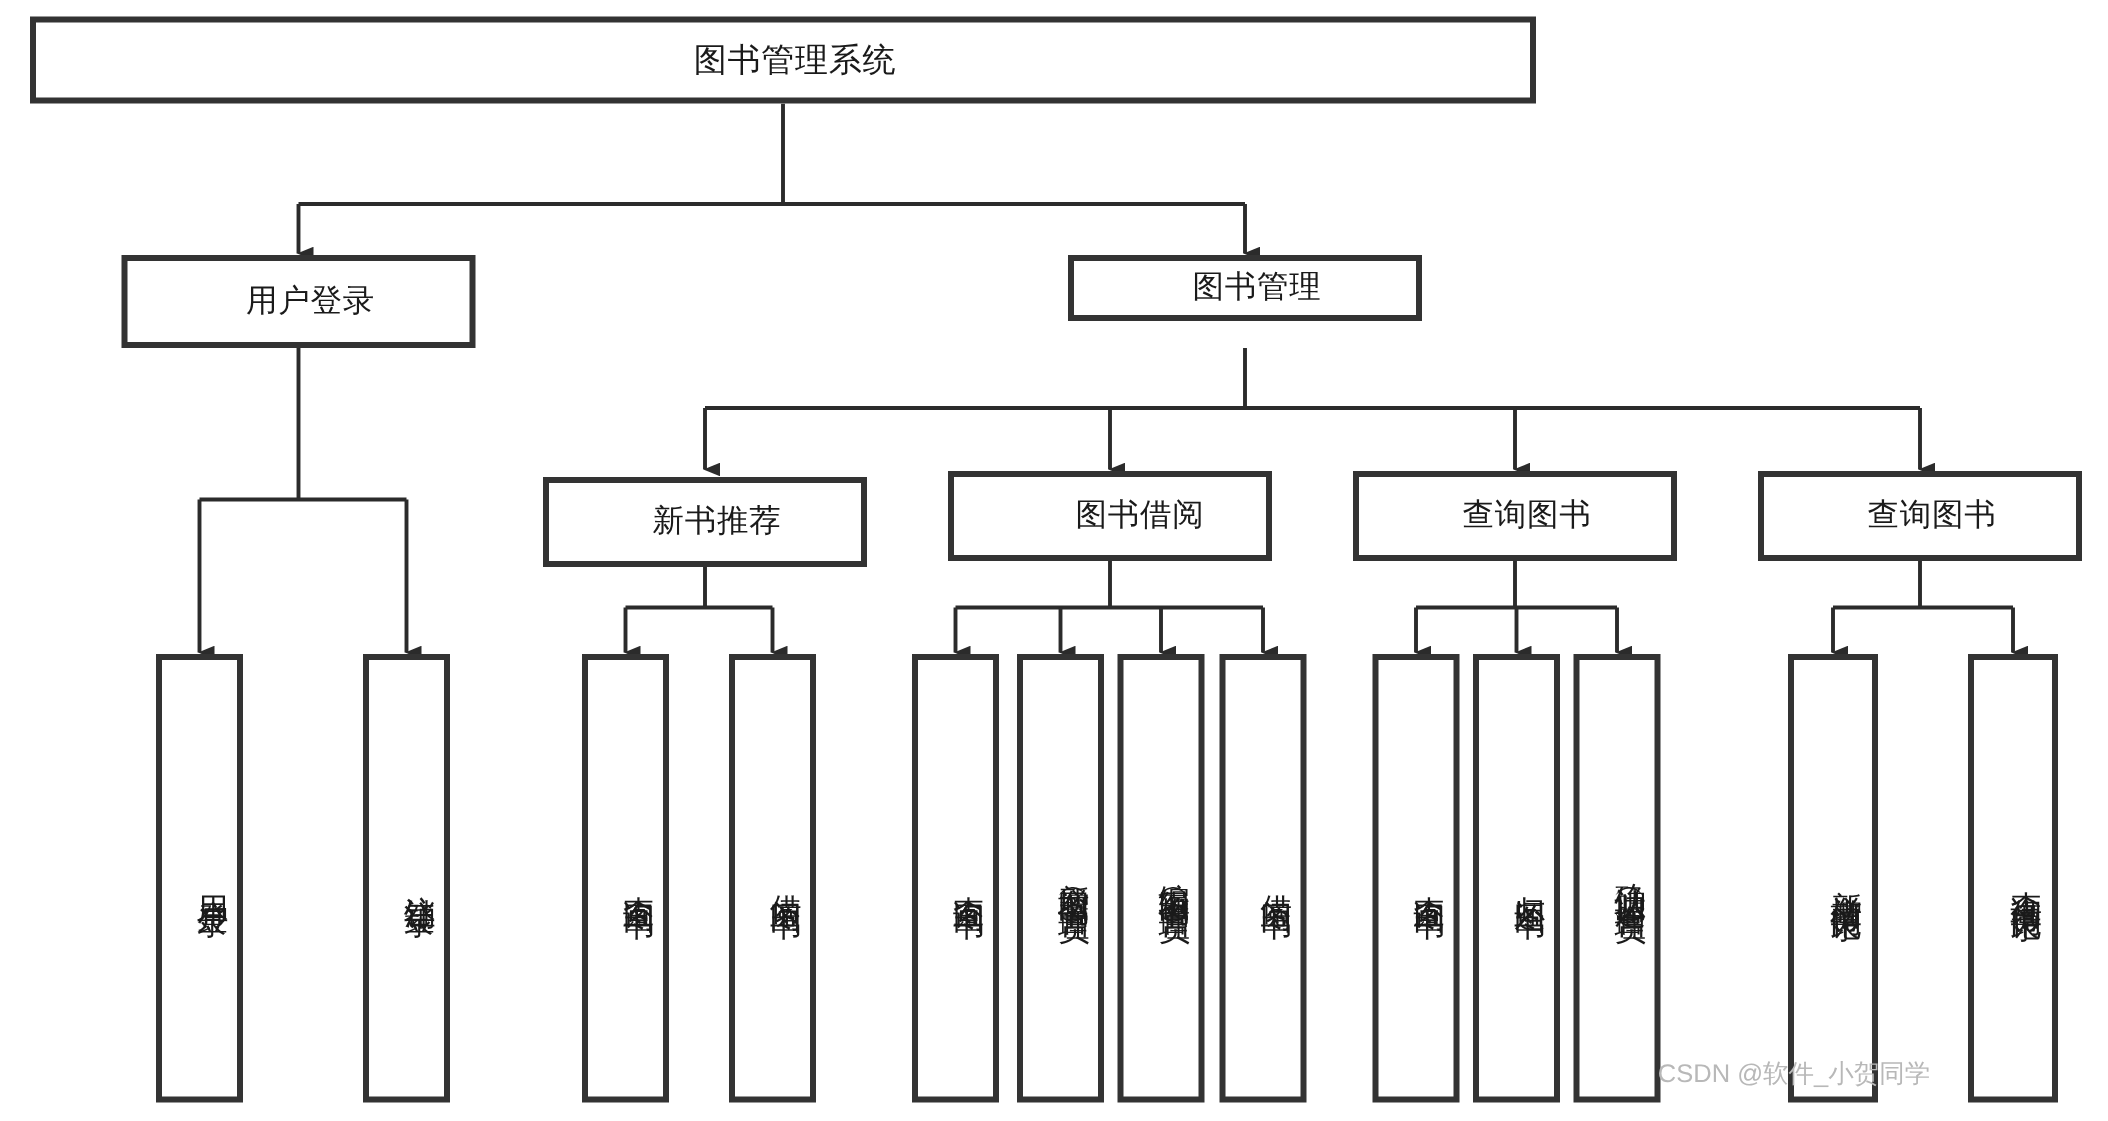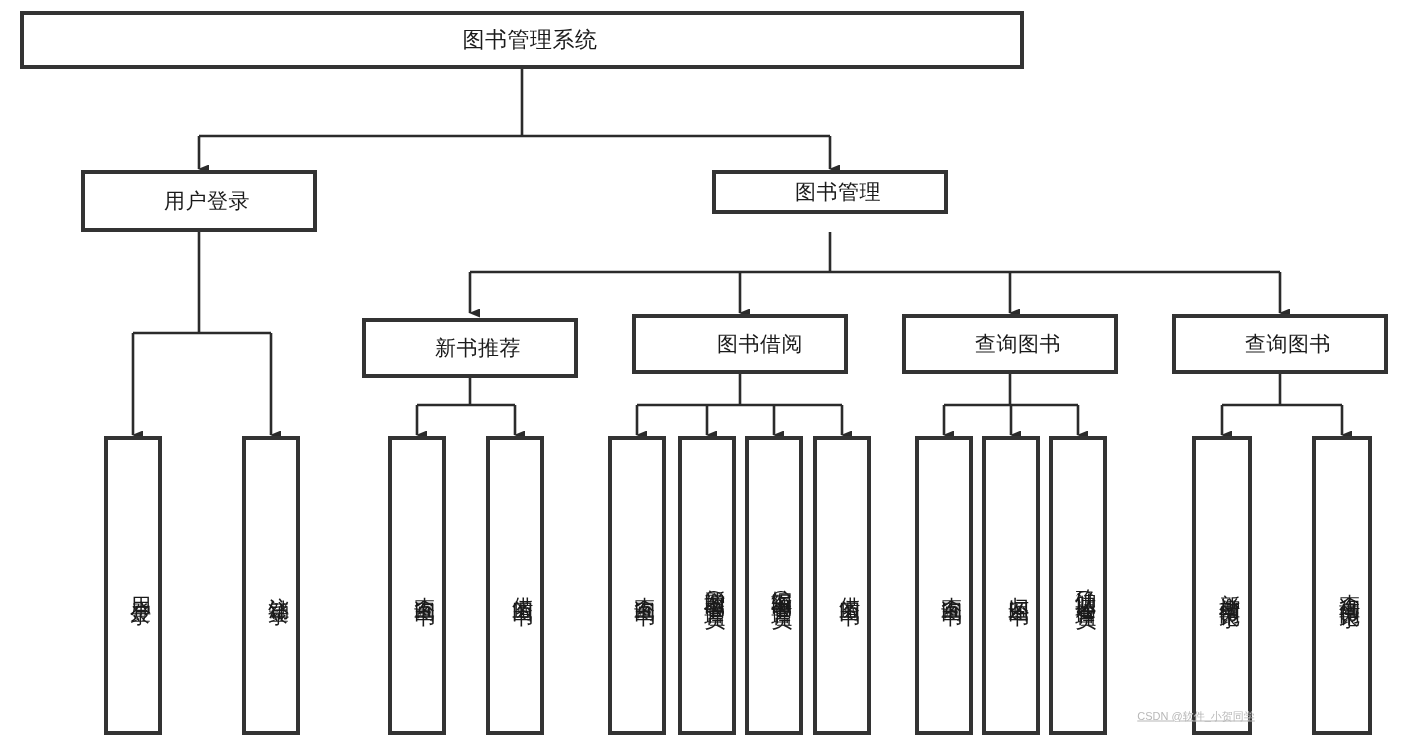--- a/index.html
+++ b/index.html
@@ -55,24 +55,23 @@
     font-size: 21px;
     line-height: 1.22;
     letter-spacing: 3px;
   }
   .node-box.root .node-label {
     font-size: 22px;
   }
   .watermark {
     position: absolute;
     color: #b8b8b8;
-    font-size: 11px;
+    font-size: 17px;
     white-space: nowrap;
     user-select: none;
-    text-decoration: underline;
   }
 </style>
 </head>
 <body>
 
 <div id="diagram-root">
 
   <svg class="connector-layer" viewBox="0 0 1405 747" xmlns="http://www.w3.org/2000/svg">
     <defs>
       <marker id="arrowhead" markerWidth="9" markerHeight="11" refX="4.5" refY="10" orient="auto" markerUnits="userSpaceOnUse">

